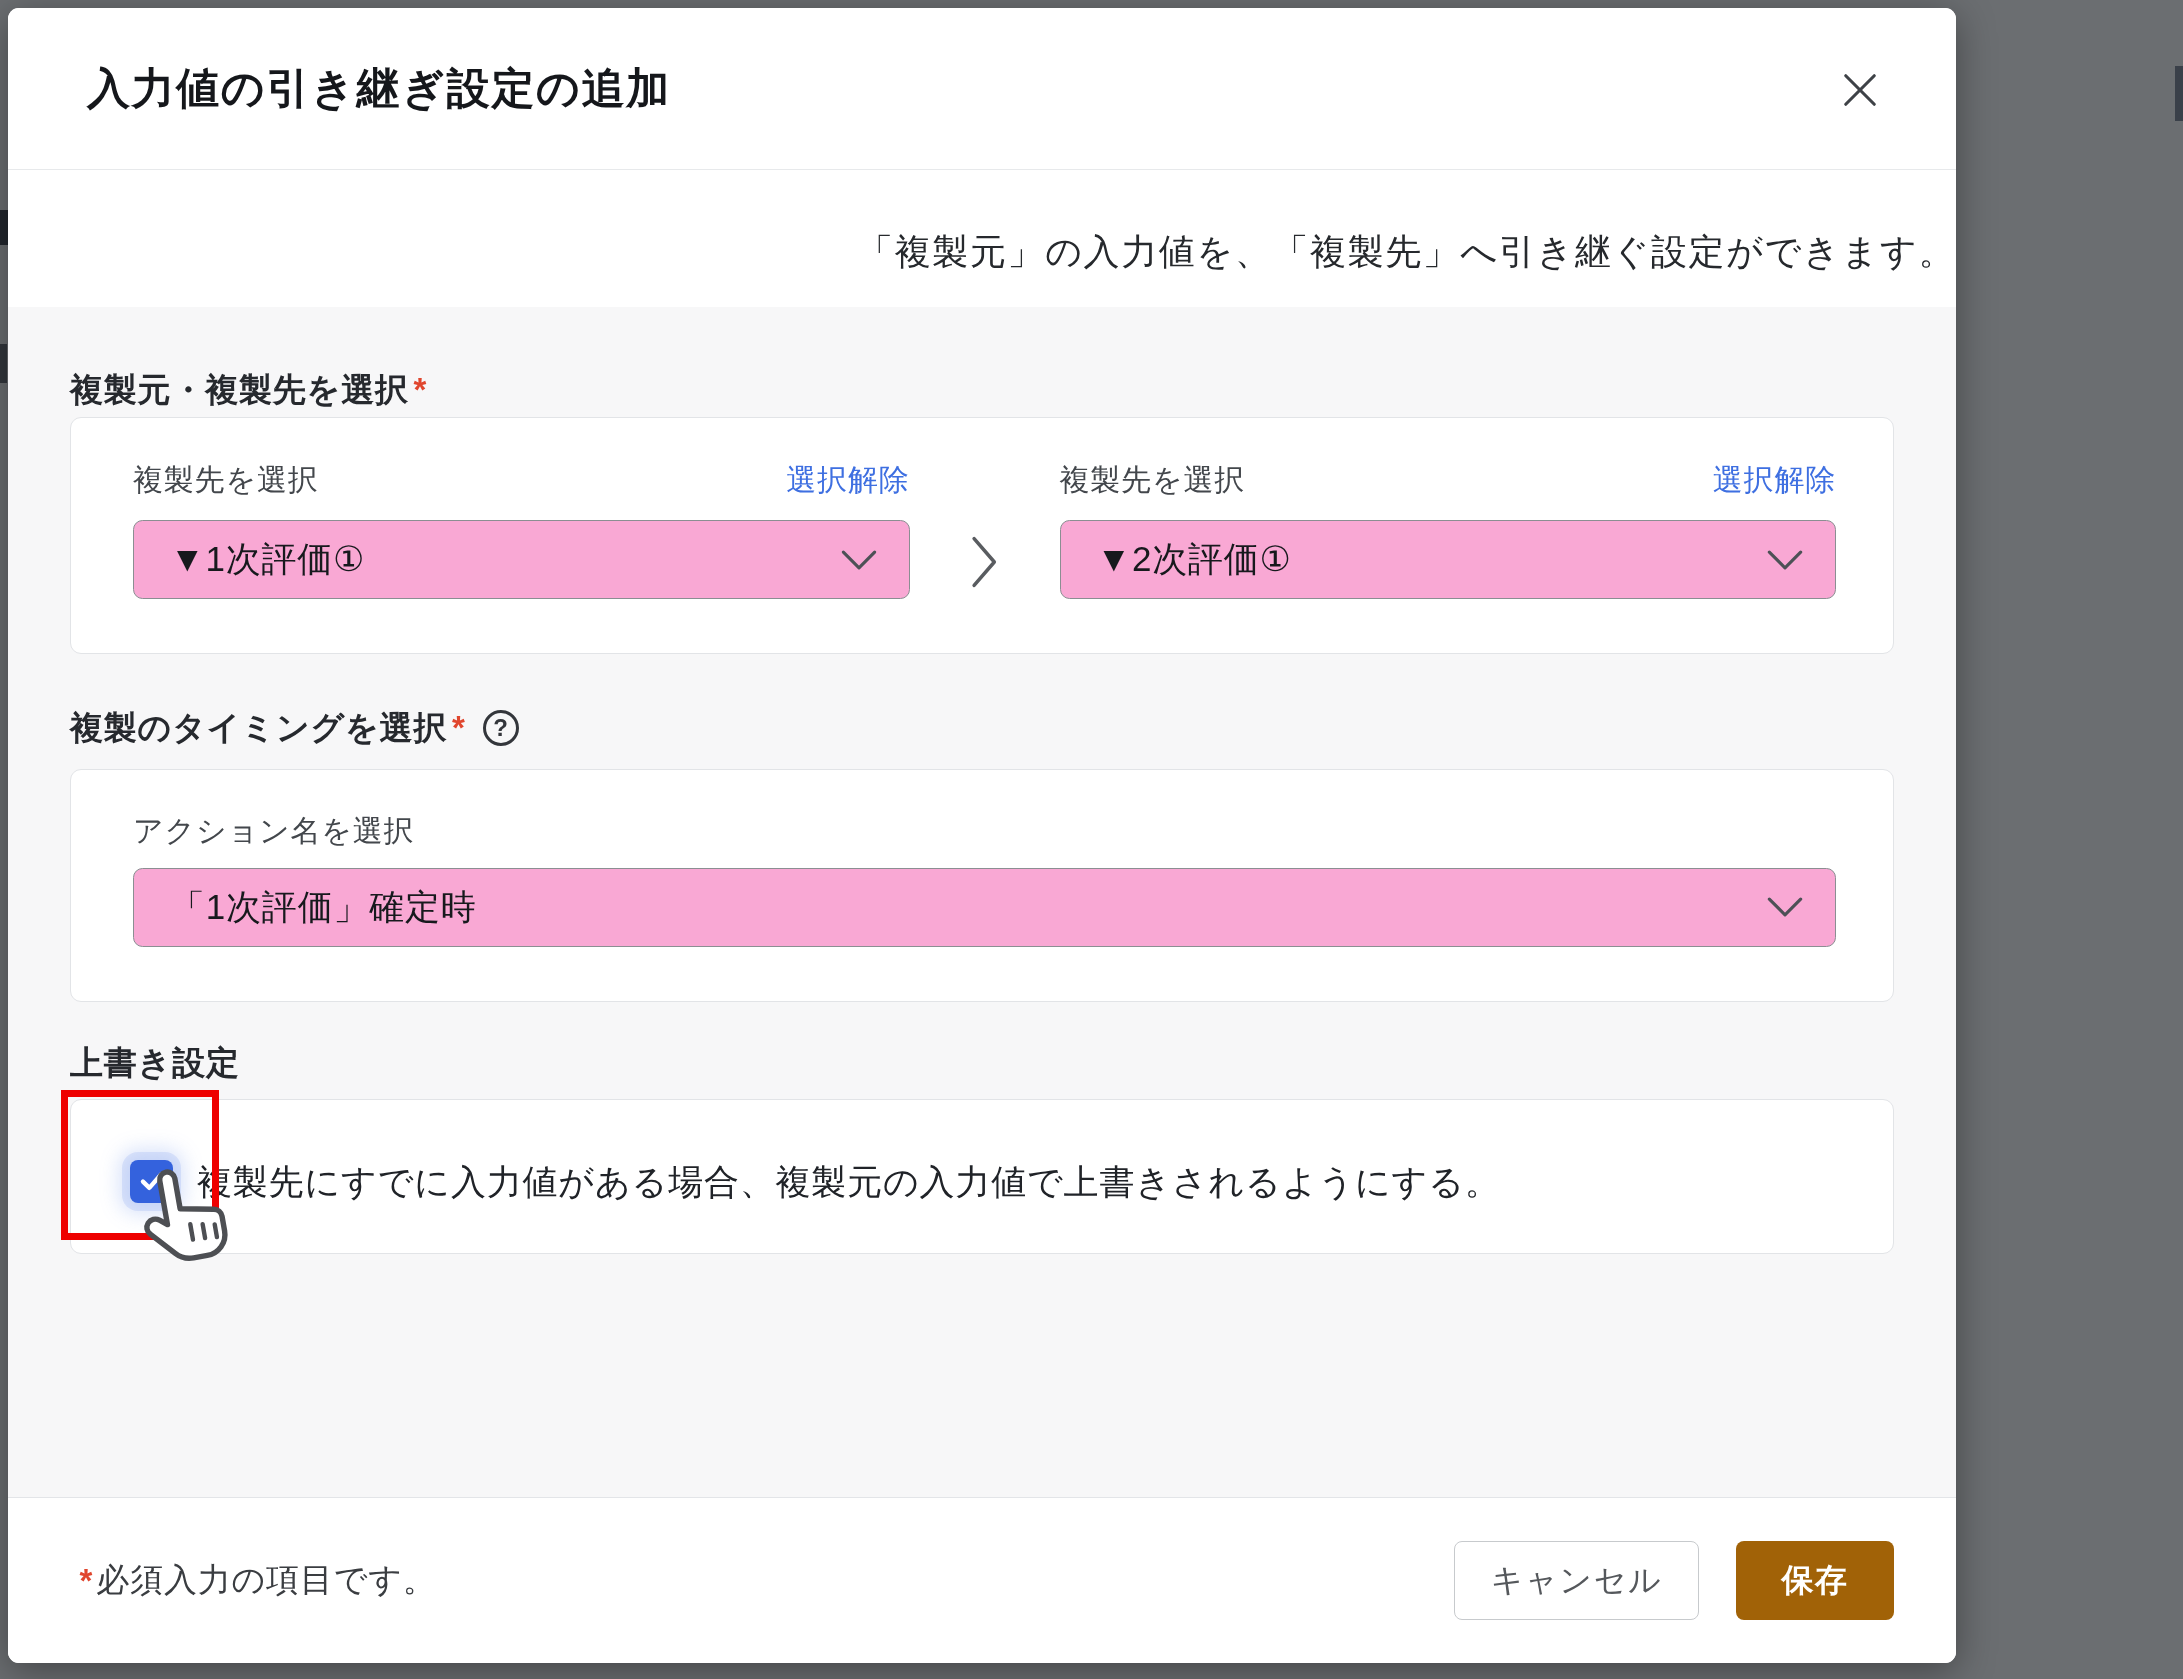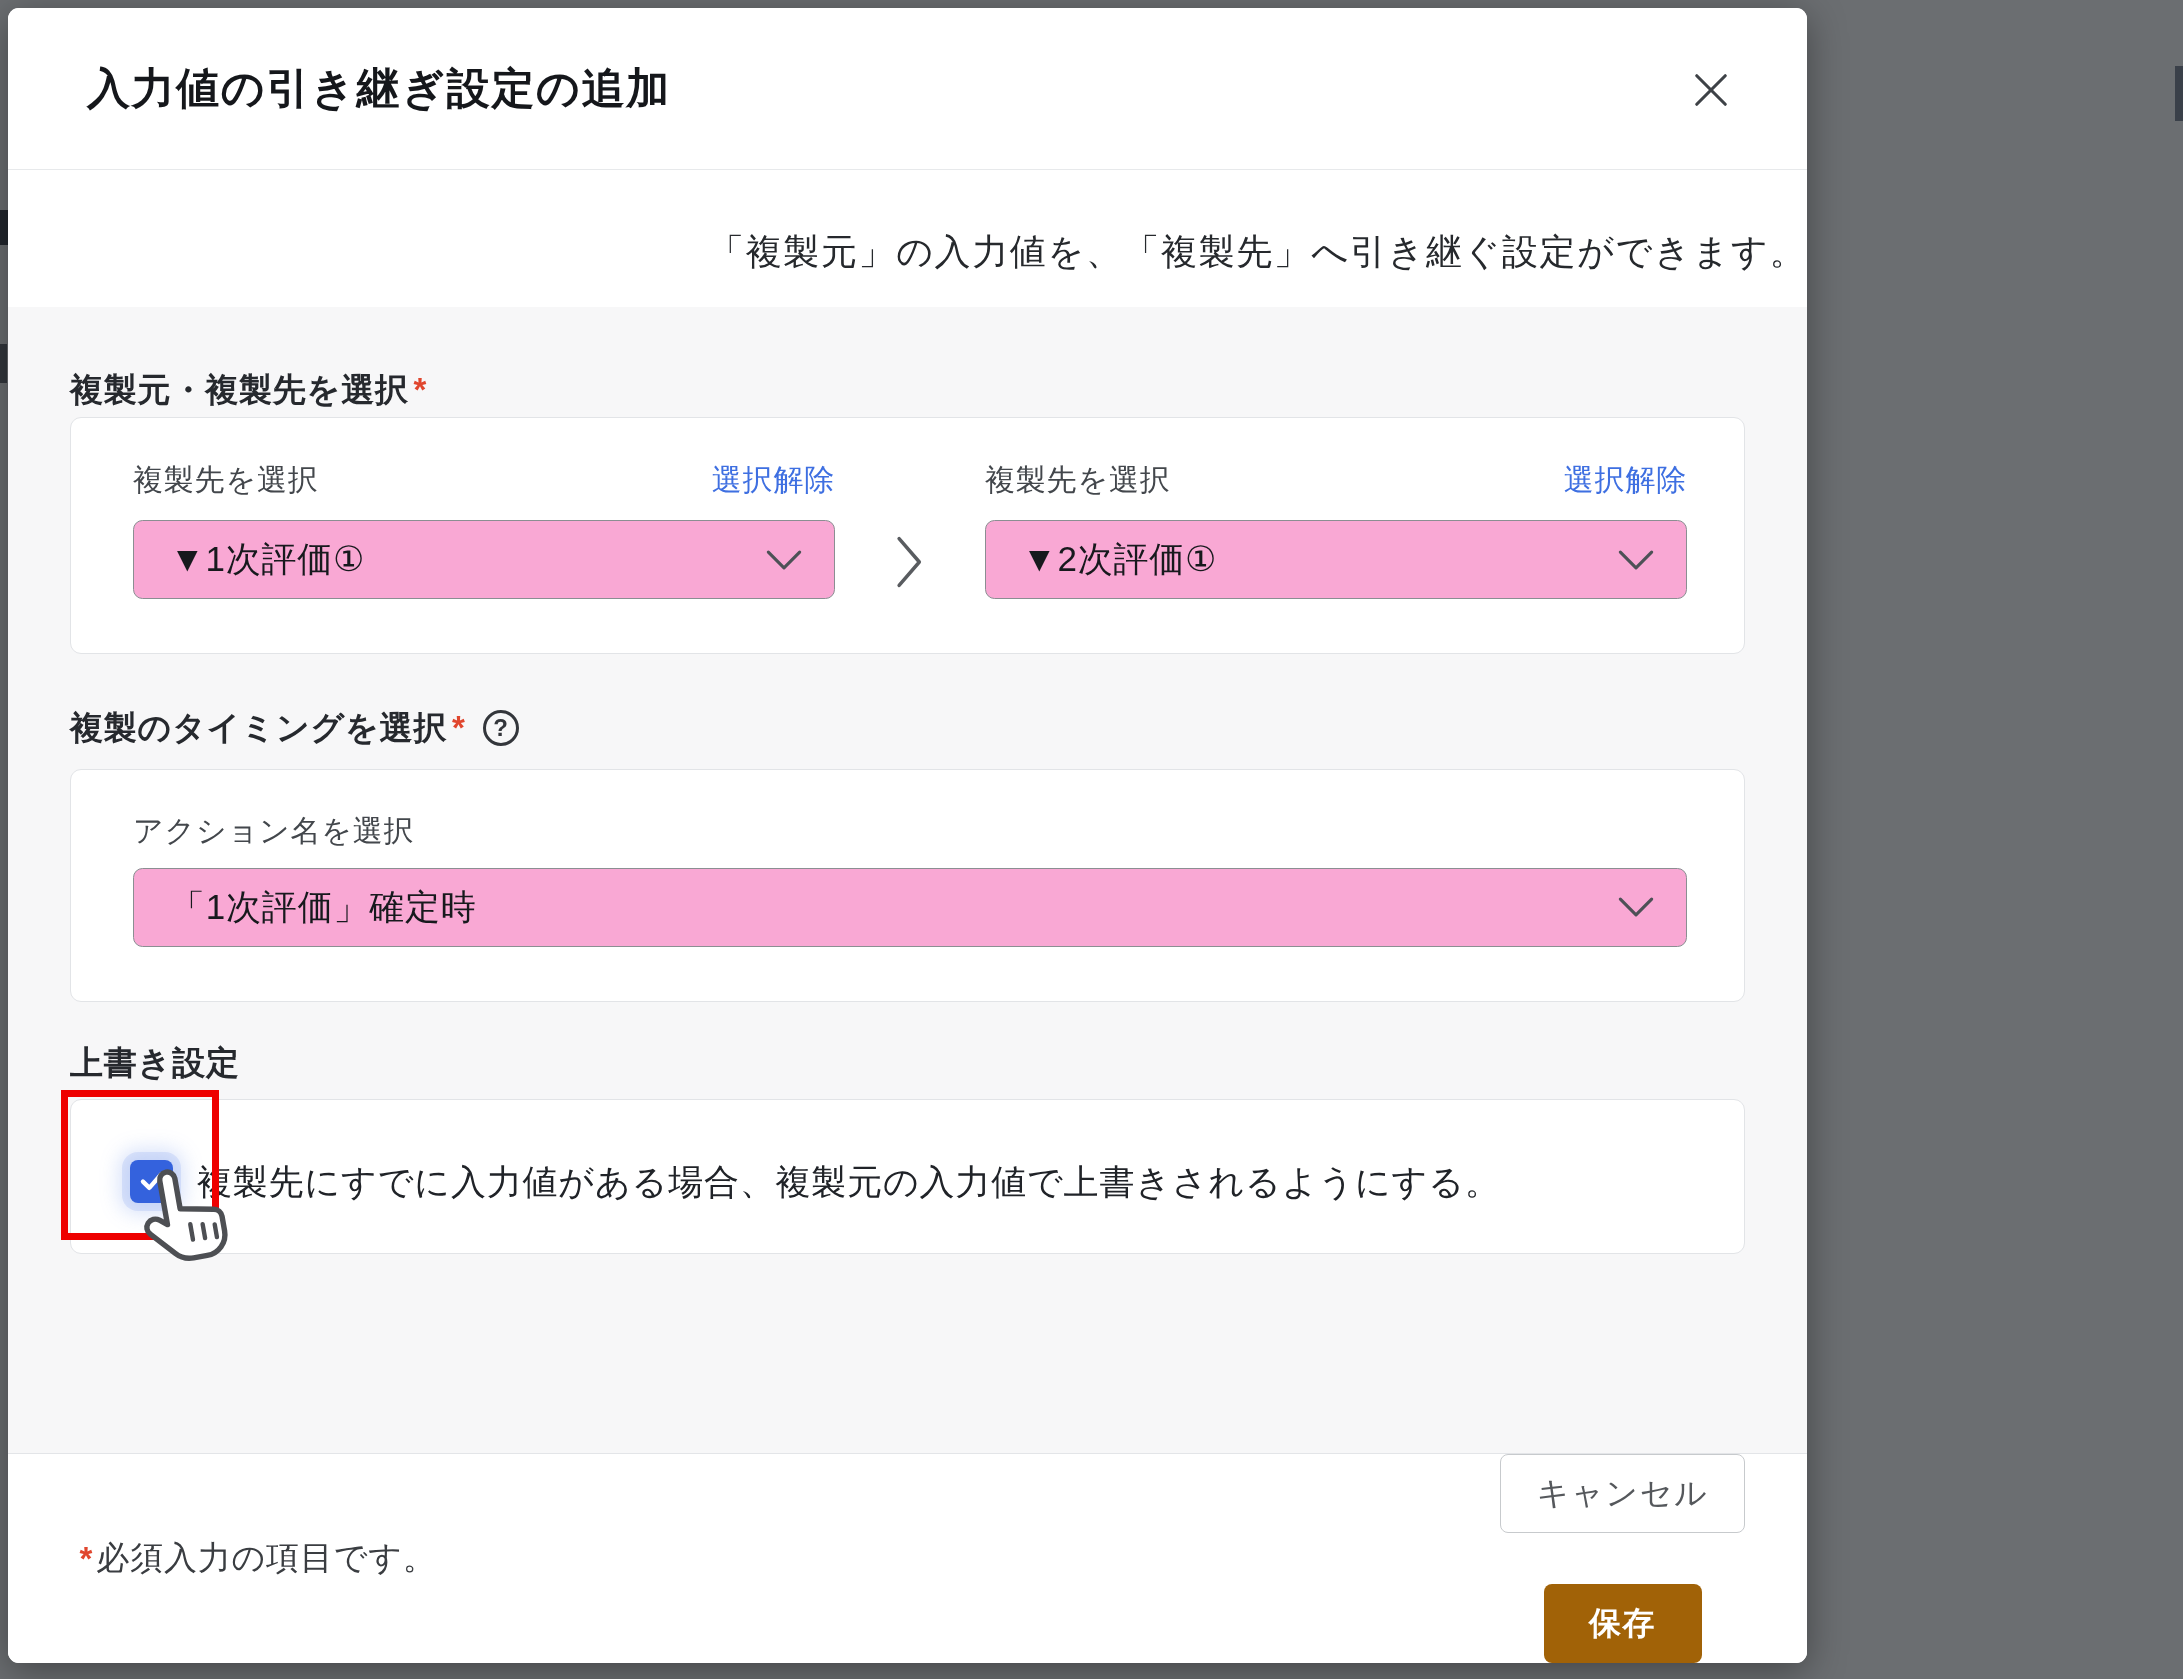--- a/index.html
+++ b/index.html
@@ -8,21 +8,21 @@
     font-family:"Liberation Sans","DejaVu Sans",sans-serif;
     background:#6b6e71;
   }
   .backdrop{position:relative;width:2183px;height:1679px;background:#6b6e71;overflow:hidden;}
   .frag{position:absolute;pointer-events:none;}
   .frag1{left:0;top:210px;width:8px;height:35px;background:#23272e;}
   .frag2{left:0;top:344px;width:7px;height:39px;background:#33373d;}
   .frag3{right:0;top:66px;width:8px;height:55px;background:#3a4049;}
 
   .modal{
-    position:absolute;left:8px;top:8px;width:1799px;height:1655px;
+    position:absolute;left:8px;top:8px;width:1948px;height:1655px;
     background:#ffffff;border-radius:11px;overflow:hidden;
     box-shadow:0 8px 38px rgba(0,0,0,.38);
     display:flex;flex-direction:column;
   }
   
   .modal-header{
     position:relative;flex:0 0 162px;height:162px;box-sizing:border-box;
     border-bottom:1.6px solid #e7e9eb;display:flex;align-items:center;
     padding-left:79px;background:#fff;
   }
@@ -83,21 +83,21 @@
   .cursor-svg{position:absolute;left:134px;top:858px;width:88px;height:109px;transform:rotate(-10deg);z-index:6;pointer-events:none;}
   
   .modal-footer{
     flex:0 0 166px;box-sizing:border-box;background:#fff;
     border-top:1.6px solid #e3e5e8;
     display:flex;align-items:center;justify-content:space-between;
     padding:0 62px;
   }
   .req-note{display:flex;align-items:center;font-size:33px;color:#3a3d41;letter-spacing:0.8px;}
   .req-note .req{margin:0 3.2px 0 9.5px;font-size:33px;}
-  .footer-btns{display:flex;align-items:center;gap:51px;flex-direction:column;}
+  .footer-btns{display:flex;align-items:center;gap:37px;}
   .btn-cancel{
     width:245px;height:79px;box-sizing:border-box;cursor:pointer;
     background:#fff;border:1.6px solid #c7cacd;border-radius:8px;
     font-size:32px;color:#55585c;font-family:inherit;letter-spacing:1.6px;
   }
   .btn-save{
     width:158px;height:79px;box-sizing:border-box;cursor:pointer;
     background:#a16207;border:none;border-radius:8px;
     font-size:32px;font-weight:700;color:#ffffff;font-family:inherit;letter-spacing:1.6px;
   }

